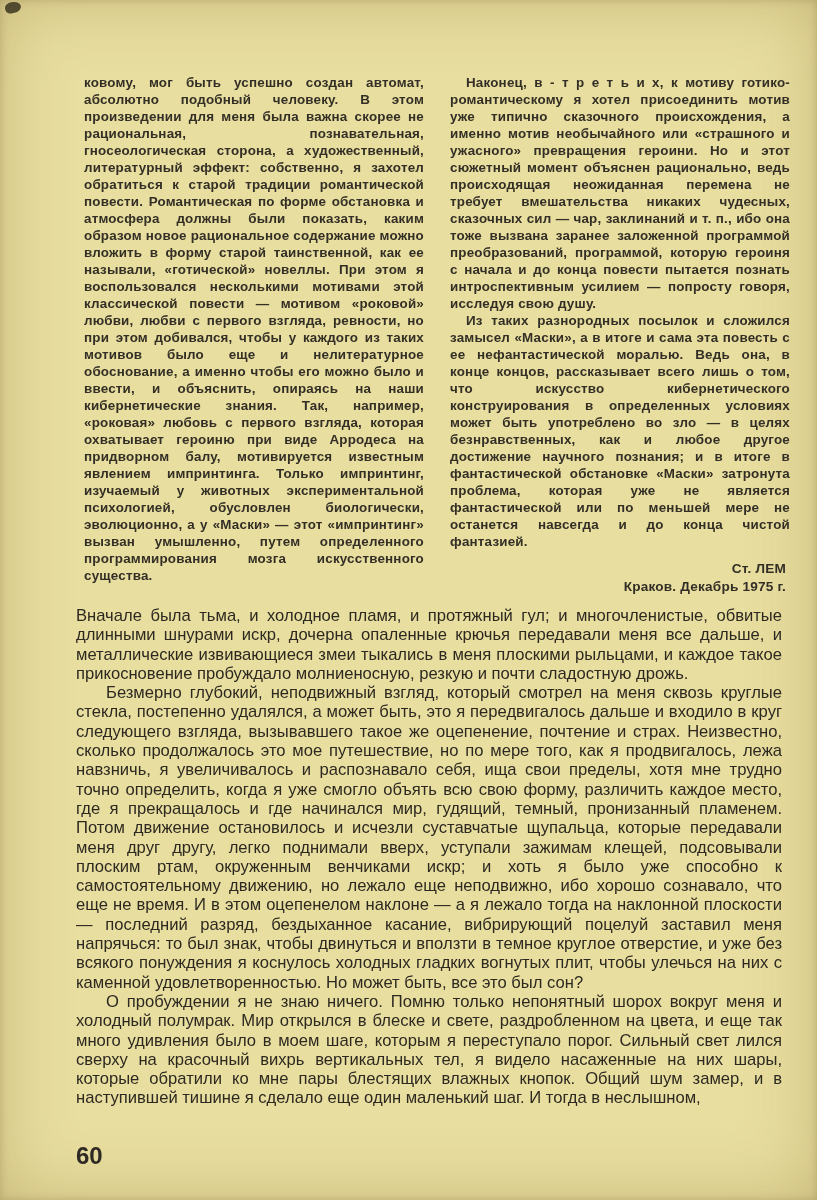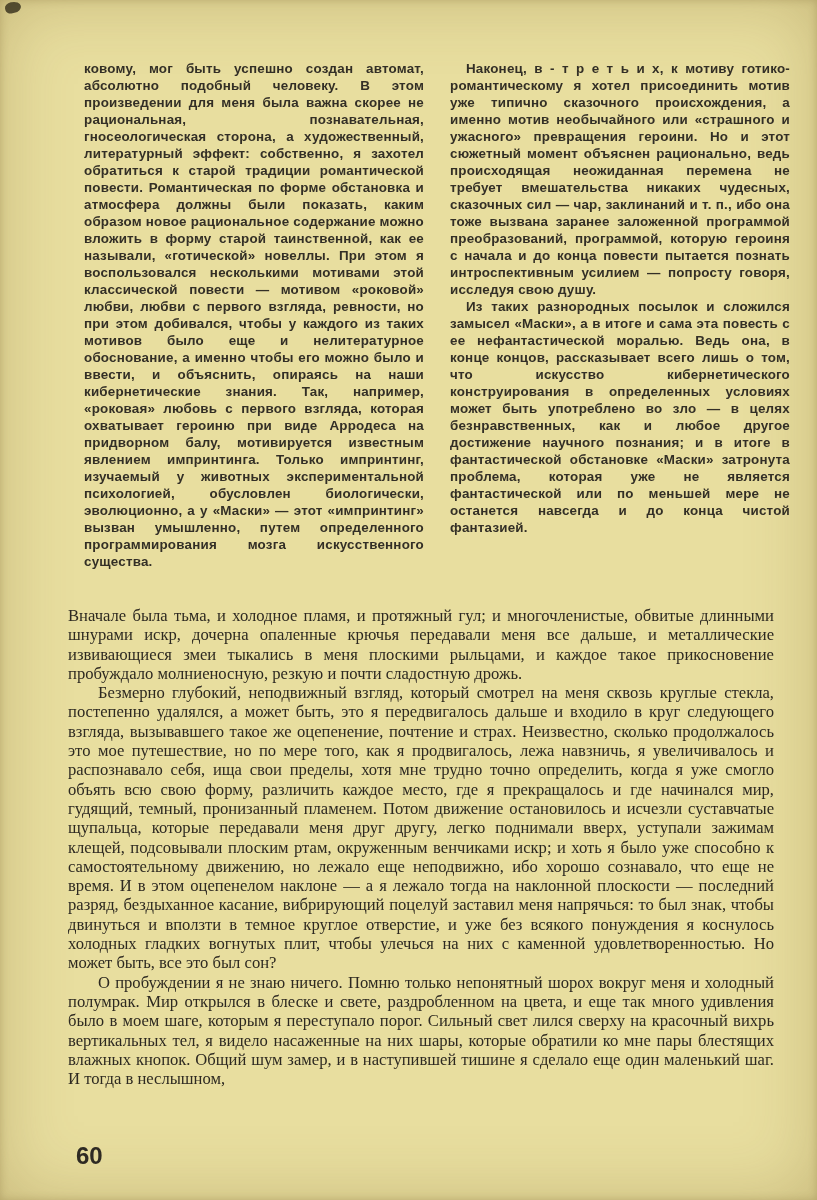--- a/index.html
+++ b/index.html
@@ -26,21 +26,21 @@
     top: 2px;
     width: 16px;
     height: 11px;
     background: #3c3520;
     border-radius: 50% 60% 55% 45%;
     transform: rotate(-12deg);
     opacity: 0.85;
   }
   .columns {
     position: absolute;
-    top: 60px;
+    top: 74px;
     left: 84px;
     width: 706px;
     display: flex;
     gap: 26px;
   }
   .col {
     width: 340px;
     font-family: "Liberation Sans", sans-serif;
     font-weight: bold;
     font-size: 13.4px;
@@ -58,23 +58,23 @@
   .sig {
     margin-top: 10px;
     padding-right: 4px;
     text-align: right;
     font-size: 13.6px;
     line-height: 18px;
   }
   .story {
     position: absolute;
     top: 606px;
-    left: 68px;
+    left: 76px;
     width: 706px;
-    font-family: Liberation Serif, serif;
+    font-family: Liberation Sans, sans-serif;
     font-size: 16.6px;
     line-height: 19.3px;
     text-align: justify;
     color: #2d2921;
   }
   .story p {
     margin: 0;
   }
   .story p.ind {
     text-indent: 30px;
@@ -95,20 +95,24 @@
 <div class="page">
 
   <div class="speck"></div>
 
   <section class="columns">
     <div class="col">ковому, мог быть успешно создан автомат, абсолютно подобный человеку. В этом произведении для меня была важна скорее не рациональная, познавательная, гносеологическая сторона, а художественный, литературный эффект: собственно, я захотел обратиться к старой традиции романтической повести. Романтическая по форме обстановка и атмосфера должны были показать, каким образом новое рациональное содержание можно вложить в форму старой таинственной, как ее называли, «готической» новеллы. При этом я воспользовался несколькими мотивами этой классической повести — мотивом «роковой» любви, любви с первого взгляда, ревности, но при этом добивался, чтобы у каждого из таких мотивов было еще и нелитературное обоснование, а именно чтобы его можно было и ввести, и объяснить, опираясь на наши кибернетические знания. Так, например, «роковая» любовь с первого взгляда, которая охватывает героиню при виде Арродеса на придворном балу, мотивируется известным явлением импринтинга. Только импринтинг, изучаемый у животных экспериментальной психологией, обусловлен биологически, эволюционно, а у «Маски» — этот «импринтинг» вызван умышленно, путем определенного программирования мозга искусственного существа.</div>
 
     <div class="col">
       <p class="ind">Наконец, в - т р е т ь и х, к мотиву готико-романтическому я хотел присоединить мотив уже типично сказочного происхождения, а именно мотив необычайного или «страшного и ужасного» превращения героини. Но и этот сюжетный момент объяснен рационально, ведь происходящая неожиданная перемена не требует вмешательства никаких чудесных, сказочных сил — чар, заклинаний и т. п., ибо она тоже вызвана заранее заложенной программой преобразований, программой, которую героиня с начала и до конца повести пытается познать интроспективным усилием — попросту говоря, исследуя свою душу.</p>
       <p class="ind">Из таких разнородных посылок и сложился замысел «Маски», а в итоге и сама эта повесть с ее нефантастической моралью. Ведь она, в конце концов, рассказывает всего лишь о том, что искусство кибернетического конструирования в определенных условиях может быть употреблено во зло — в целях безнравственных, как и любое другое достижение научного познания; и в итоге в фантастической обстановке «Маски» затронута проблема, которая уже не является фантастической или по меньшей мере не останется навсегда и до конца чистой фантазией.</p>
+      <div class="sig">
+        <div>Ст. ЛЕМ</div>
+        <div>Краков. Декабрь 1975 г.</div>
+      </div>
     </div>
   </section>
 
   <section class="story">
     <p>Вначале была тьма, и холодное пламя, и протяжный гул; и многочленистые, обвитые длинными шнурами искр, дочерна опаленные крючья передавали меня все дальше, и металлические извивающиеся змеи тыкались в меня плоскими рыльцами, и каждое такое прикосновение пробуждало молниеносную, резкую и почти сладостную дрожь.</p>
     <p class="ind">Безмерно глубокий, неподвижный взгляд, который смотрел на меня сквозь круглые стекла, постепенно удалялся, а может быть, это я передвигалось дальше и входило в круг следующего взгляда, вызывавшего такое же оцепенение, почтение и страх. Неизвестно, сколько продолжалось это мое путешествие, но по мере того, как я продвигалось, лежа навзничь, я увеличивалось и распознавало себя, ища свои пределы, хотя мне трудно точно определить, когда я уже смогло объять всю свою форму, различить каждое место, где я прекращалось и где начинался мир, гудящий, темный, пронизанный пламенем. Потом движение остановилось и исчезли суставчатые щупальца, которые передавали меня друг другу, легко поднимали вверх, уступали зажимам клещей, подсовывали плоским ртам, окруженным венчиками искр; и хоть я было уже способно к самостоятельному движению, но лежало еще неподвижно, ибо хорошо сознавало, что еще не время. И в этом оцепенелом наклоне — а я лежало тогда на наклонной плоскости — последний разряд, бездыханное касание, вибрирующий поцелуй заставил меня напрячься: то был знак, чтобы двинуться и вползти в темное круглое отверстие, и уже без всякого понуждения я коснулось холодных гладких вогнутых плит, чтобы улечься на них с каменной удовлетворенностью. Но может быть, все это был сон?</p>
     <p class="ind">О пробуждении я не знаю ничего. Помню только непонятный шорох вокруг меня и холодный полумрак. Мир открылся в блеске и свете, раздробленном на цвета, и еще так много удивления было в моем шаге, которым я переступало порог. Сильный свет лился сверху на красочный вихрь вертикальных тел, я видело насаженные на них шары, которые обратили ко мне пары блестящих влажных кнопок. Общий шум замер, и в наступившей тишине я сделало еще один маленький шаг. И тогда в неслышном,</p>
   </section>
 
   <div class="pagenum">60</div>

